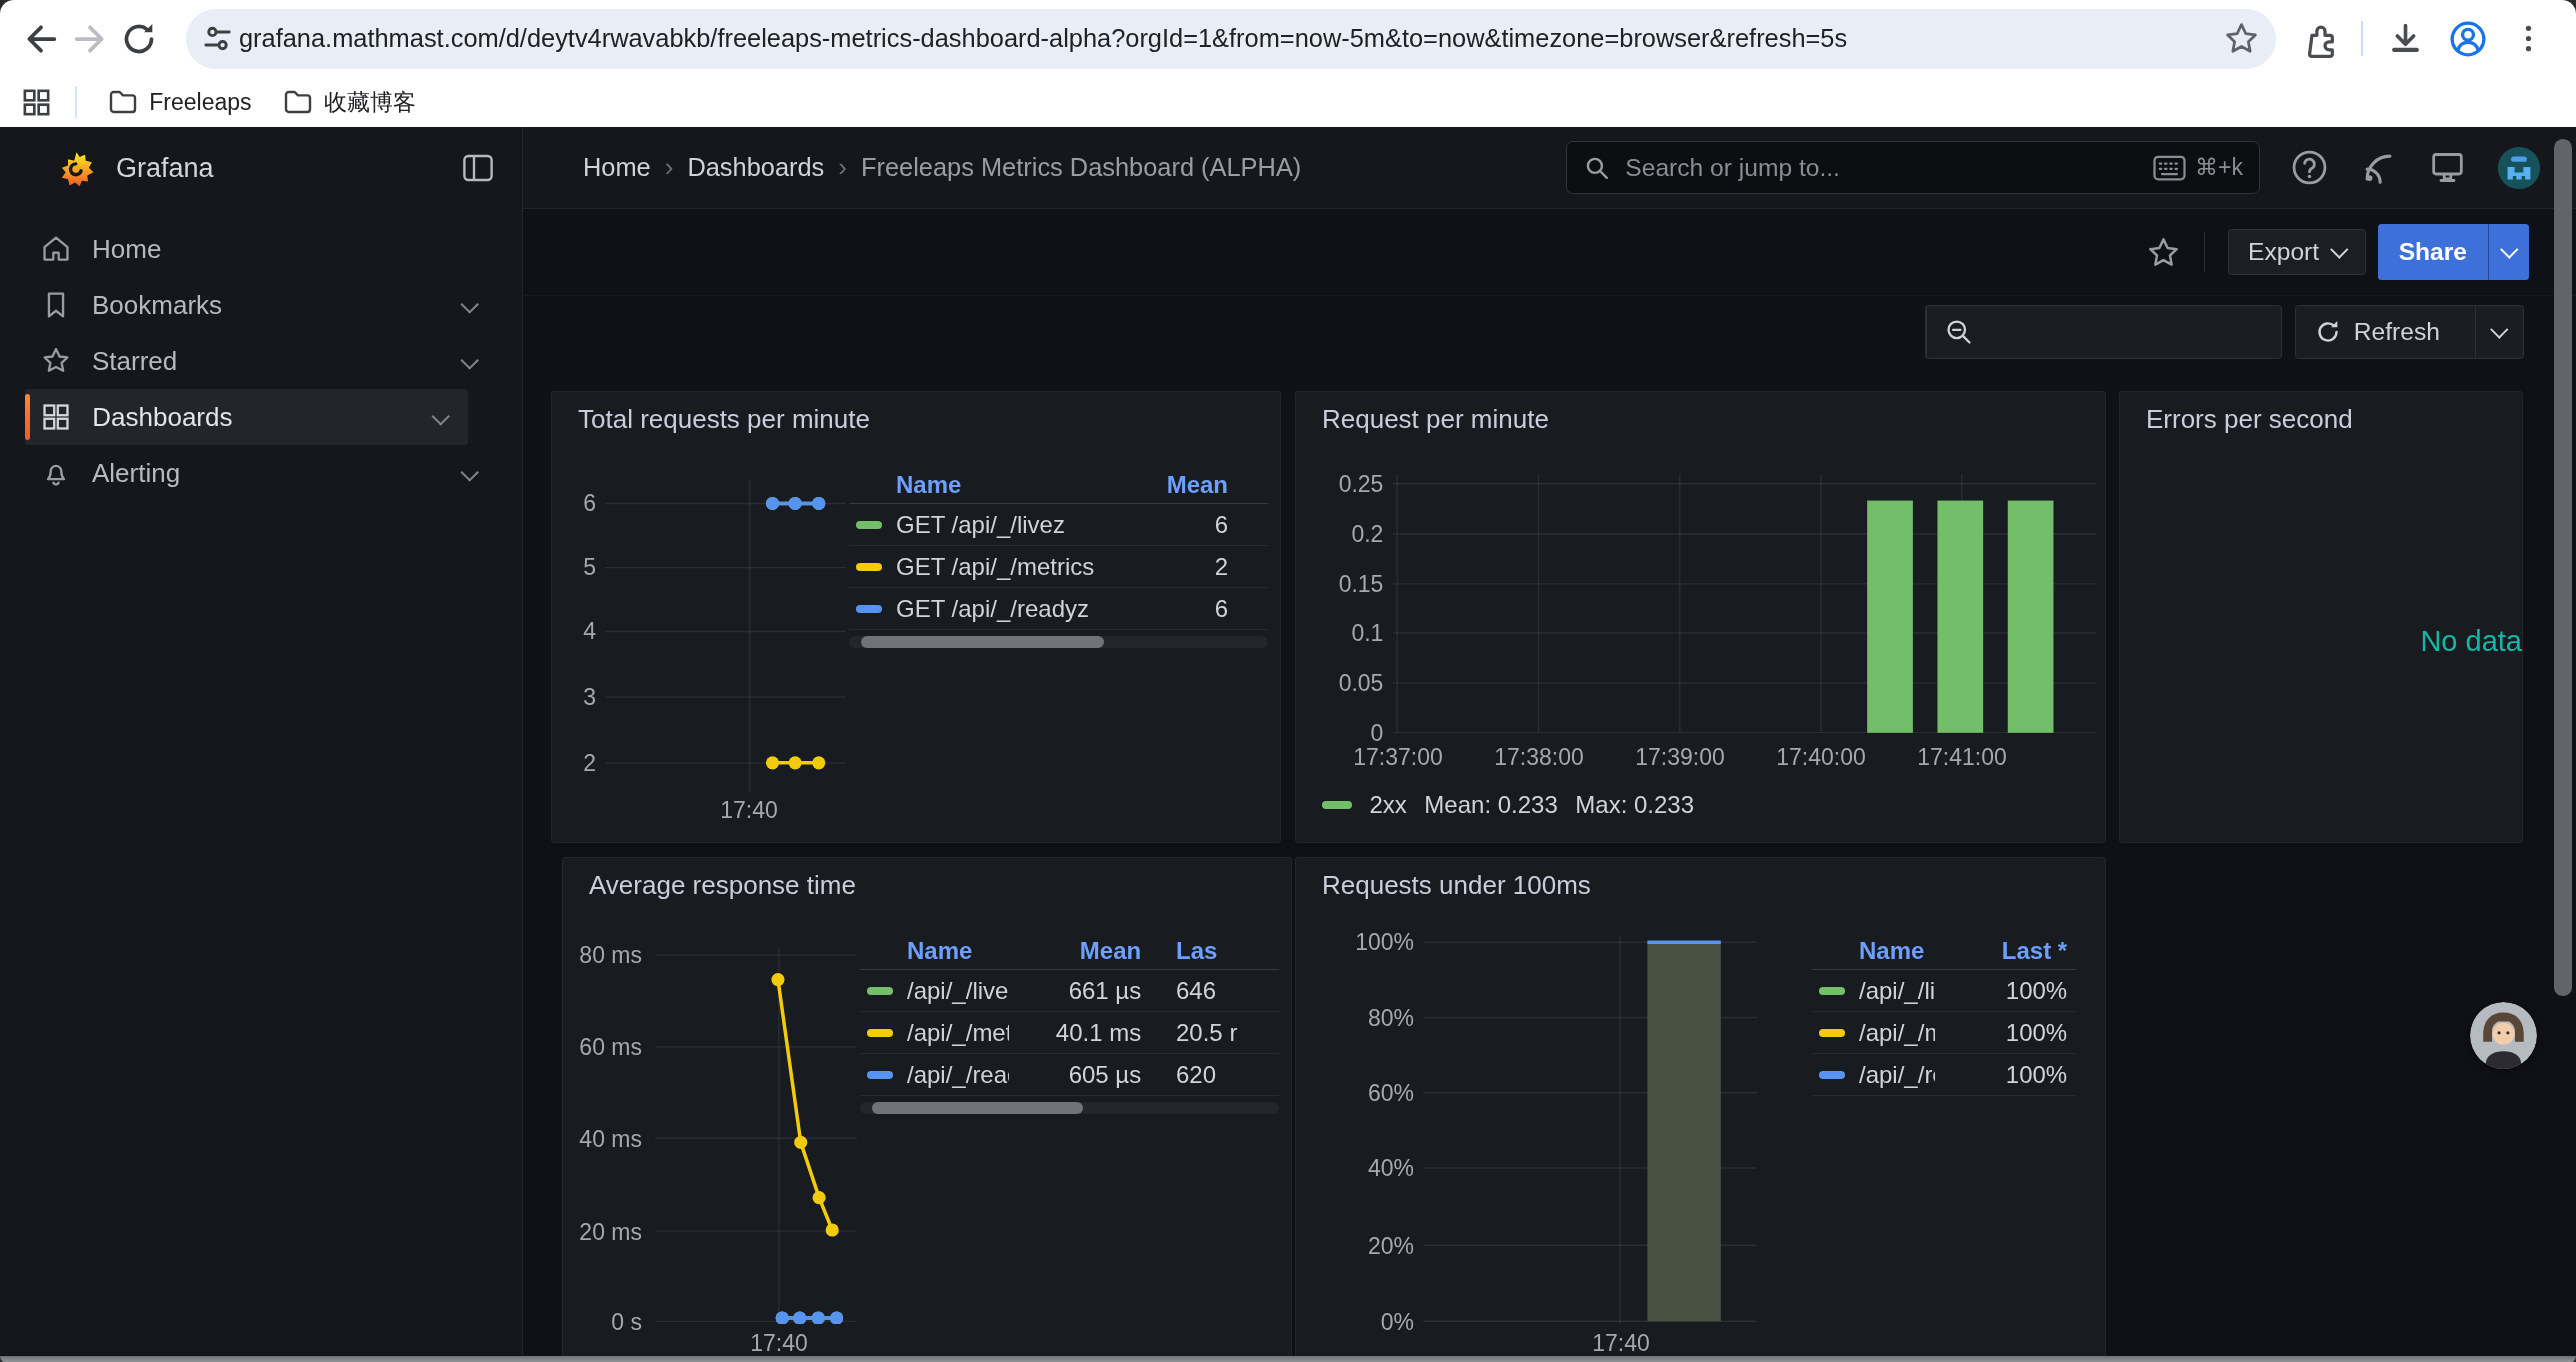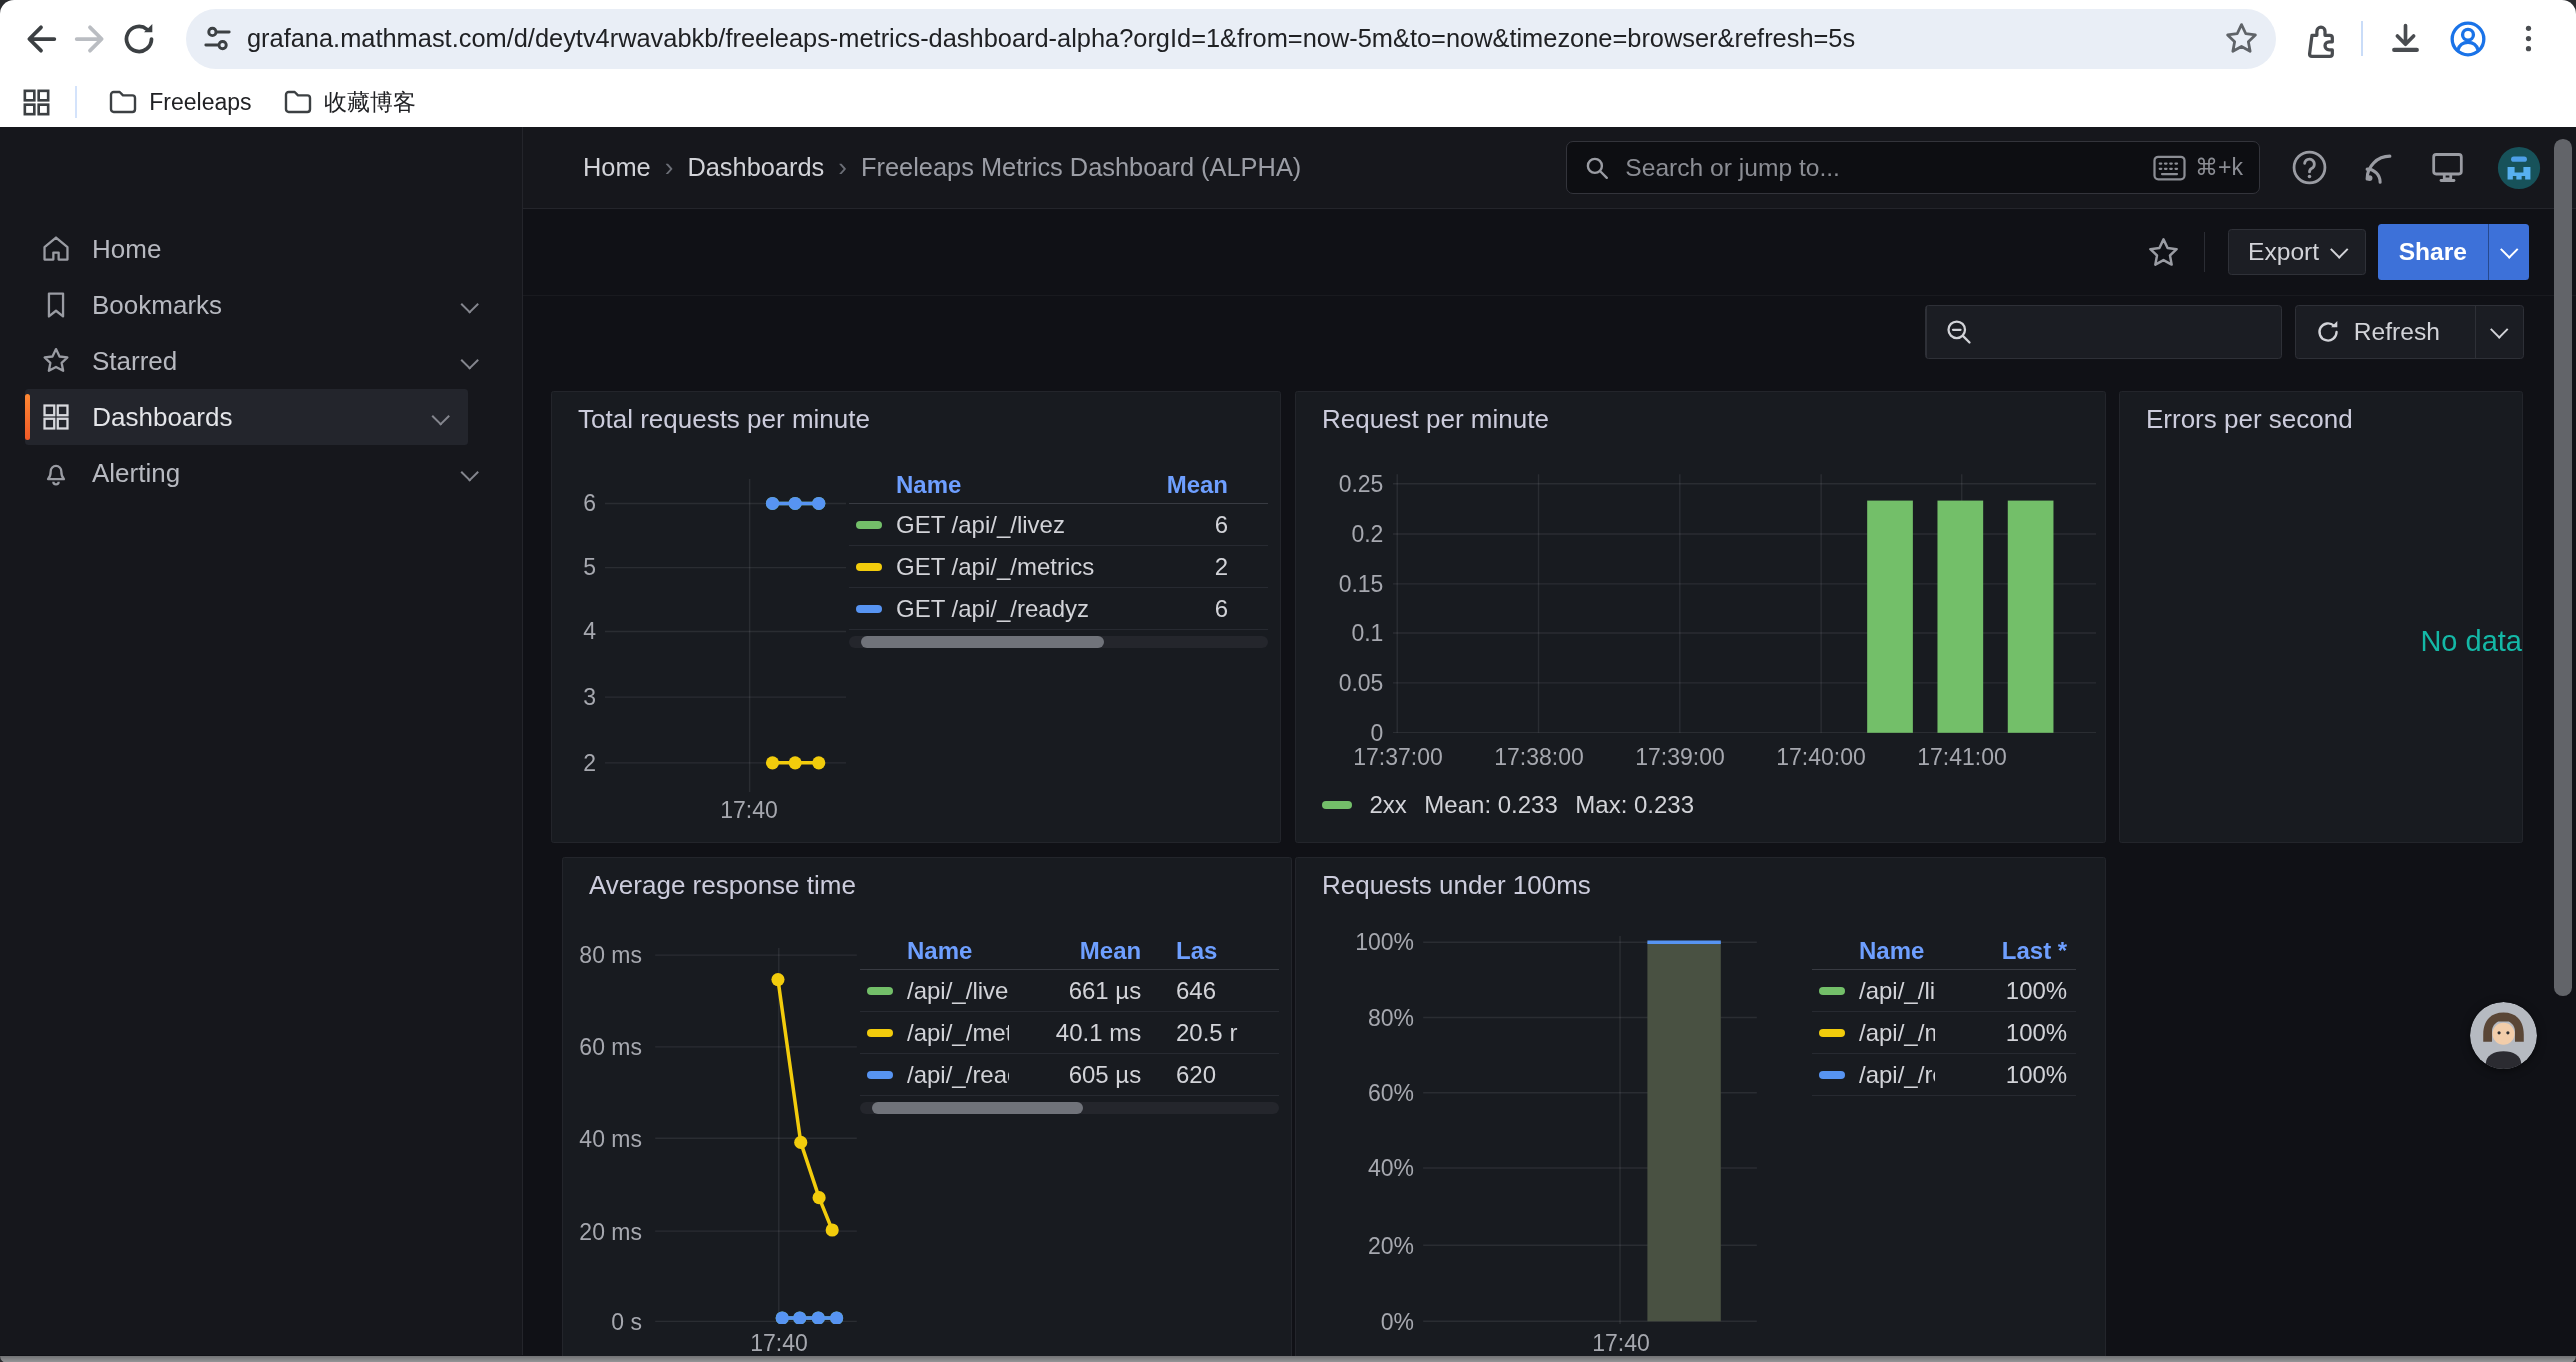--- a/index.html
+++ b/index.html
@@ -94,21 +94,21 @@
           <path d="M40 6 v10 h-10 z" fill="#3c4043"></path>
         </svg>
     </span>
     <div class="omnibox">
       <svg width="35" height="35" viewBox="0 0 48 48">
           <circle cx="17" cy="15" r="5" stroke="#3c4043" stroke-width="4" fill="none"></circle>
           <path d="M24 15 H40" stroke="#3c4043" stroke-width="4" stroke-linecap="round"></path>
           <circle cx="31" cy="33" r="5" stroke="#3c4043" stroke-width="4" fill="none"></circle>
           <path d="M8 33 H24" stroke="#3c4043" stroke-width="4" stroke-linecap="round"></path>
         </svg>
-      <div class="url-text" style="margin-left:12px">grafana.mathmast.com/d/deytv4rwavabkb/freeleaps-metrics-dashboard-alpha?orgId=1&amp;from=now-5m&amp;to=now&amp;timezone=browser&amp;refresh=5s</div>
+      <div class="url-text" style="margin-left:4px">grafana.mathmast.com/d/deytv4rwavabkb/freeleaps-metrics-dashboard-alpha?orgId=1&amp;from=now-5m&amp;to=now&amp;timezone=browser&amp;refresh=5s</div>
       <svg width="37" height="37" viewBox="0 0 48 48">
           <path d="M24 6 l5.6 11.8 12.4 1.6 -9.1 8.7 2.3 12.5 -11.2-6.2 -11.2 6.2 2.3-12.5 -9.1-8.7 12.4-1.6 z" stroke="#5f6368" stroke-width="3.6" fill="none" stroke-linejoin="round"></path>
         </svg>
     </div>
     <div class="btool-right">
       <svg width="39" height="39" viewBox="0 0 48 48">
           <path d="M16 20 h6 v-5 a5 5 0 1 1 10 0 v5 h6 a3 3 0 0 1 3 3 v5 h-4 a5 5 0 1 0 0 10 h4 v5 a3 3 0 0 1 -3 3 h-22 a3 3 0 0 1 -3 -3 z" stroke="#494c50" stroke-width="4" fill="none" stroke-linejoin="round"></path>
         </svg>
       <div class="bdivider"></div>
       <svg width="39" height="39" viewBox="0 0 48 48">
@@ -144,20 +144,39 @@
     </div>
     <div class="bm-item">
       <svg width="32" height="32" viewBox="0 0 48 48">
           <path d="M6 13 a4 4 0 0 1 4-4 h9 l5 5 h14 a4 4 0 0 1 4 4 v17 a4 4 0 0 1 -4 4 h-28 a4 4 0 0 1 -4-4 z" stroke="#3c4043" stroke-width="3.6" fill="none" stroke-linejoin="round"></path>
         </svg>
       <span>收藏博客</span>
     </div>
   </div>
 
   <div class="sidebar">
+    <div class="brand">
+      <svg width="37" height="37" viewBox="0 0 48 48">
+        <defs>
+            <linearGradient id="glg" x1="0" y1="0" x2="0" y2="1">
+              <stop offset="0" stop-color="#fcee1f"></stop>
+              <stop offset="1" stop-color="#f05a28"></stop>
+            </linearGradient>
+          </defs>
+        <path d="M24 3 l4 6 7-3 1 8 8 2 -4 7 6 6 -8 4 1 8 -8-1 -3 7 -6-5 -7 4 -2-8 -8-2 5-7 -5-6 8-3 0-8 8 2 z" fill="url(#glg)"></path>
+        <path d="M30 27 a7 7 0 1 1 -7 -9" stroke="#16171c" stroke-width="4.5" fill="none" stroke-linecap="round"></path>
+      </svg>
+      <span class="brand-label">Grafana</span>
+      <span class="dock">
+        <svg width="32" height="30" viewBox="0 0 40 36">
+            <rect x="3" y="3" width="34" height="30" rx="5" stroke="#b7b9c0" stroke-width="3" fill="none"></rect>
+            <path d="M15 3 V33" stroke="#b7b9c0" stroke-width="3"></path>
+          </svg>
+      </span>
+    </div>
     <div class="menu">
       <div class="mitem">
         <svg width="30" height="30" viewBox="0 0 34 34">
             <path d="M4 15 L17 4 L30 15 V29 H20 v-8 h-6 v8 H4 Z" stroke="#9a9ca3" stroke-width="2.6" fill="none" stroke-linejoin="round"></path>
           </svg>
         <span class="mlabel">Home</span>
       </div>
       <div class="mitem">
         <svg width="30" height="30" viewBox="0 0 34 34">
             <path d="M9 4 H25 V30 L17 23.5 L9 30 Z" stroke="#9a9ca3" stroke-width="2.6" fill="none" stroke-linejoin="round"></path>

